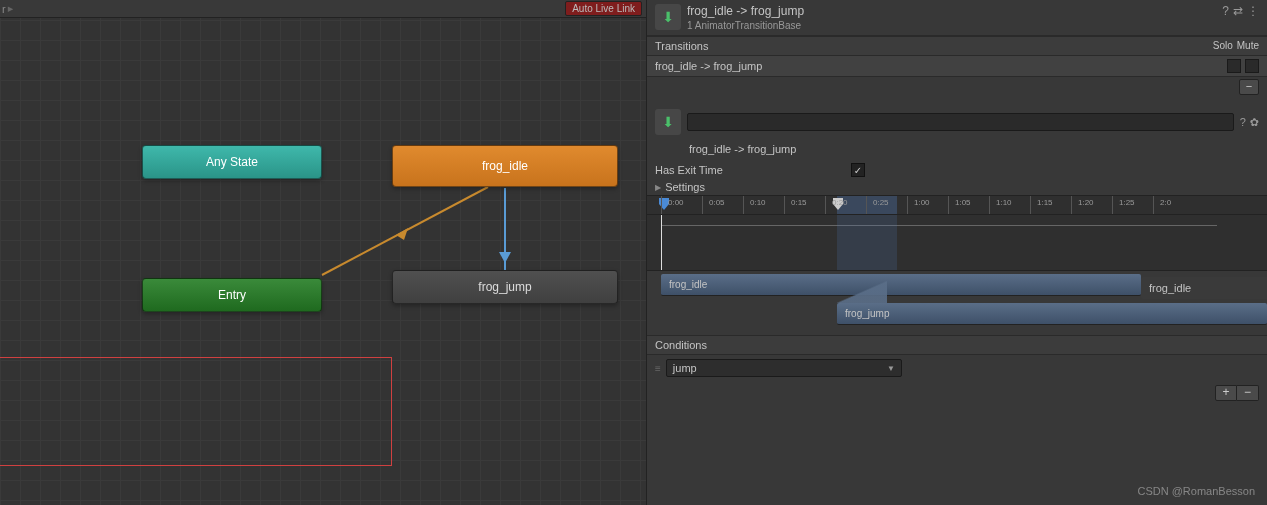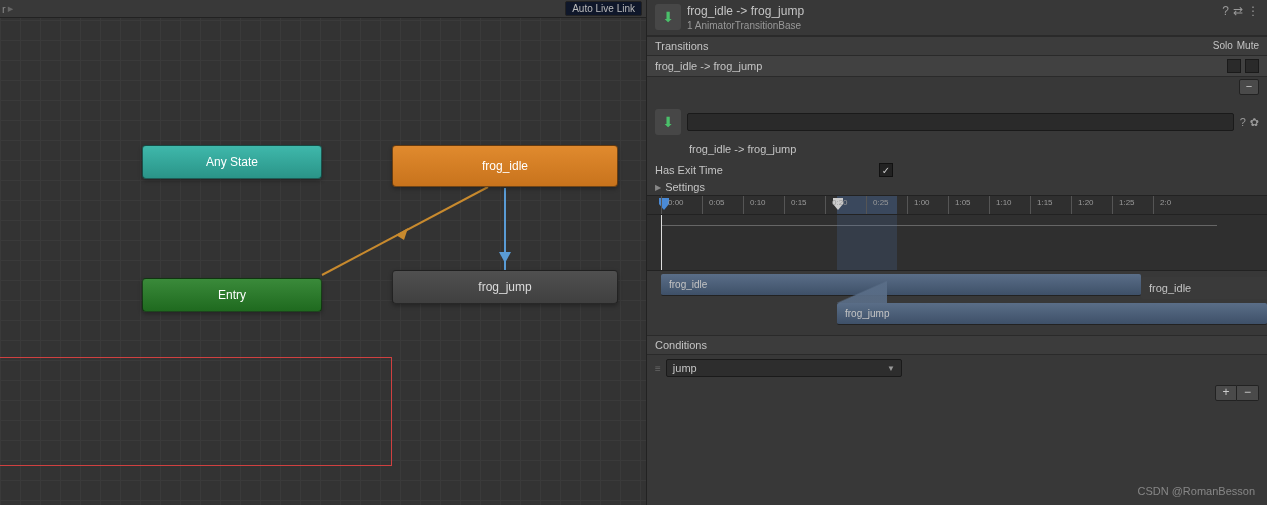--- a/index.html
+++ b/index.html
@@ -1,20 +1,20 @@
 <!DOCTYPE html>
 <html><head>
 <meta charset="utf-8">
 <style>
 * { margin: 0; padding: 0; box-sizing: border-box; font-family: Arial, sans-serif; }
 body { background: #383838; color: #c4c4c4; font-size: 11px; width: 1267px; height: 505px; overflow: hidden; position: relative; }
 .main-container { display: flex; width: 100%; height: 100%; }
 .graph-panel { width: 740px; height: 100%; background: #333333; position: relative; background-image: linear-gradient(#3a3a3a 1px, transparent 1px), linear-gradient(90deg, #3a3a3a 1px, transparent 1px); background-size: 20px 20px; }
 .toolbar-top { position: absolute; top: 0; left: 0; right: 0; height: 18px; background: #393939; border-bottom: 1px solid #222; display: flex; align-items: center; }
-.auto-live-link { position: absolute; right: 4px; top: 1px; background: #0f172a; border: 1px solid #222; padding: 1px 6px; font-size: 10px; color: #bbb; border-radius: 2px; }
+.auto-live-link { position: absolute; right: 4px; top: 1px; background: #7f1d1d; border: 1px solid #222; padding: 1px 6px; font-size: 10px; color: #bbb; border-radius: 2px; }
 .breadcrumb-icon { color: #888; margin-left: 2px; }
 .node { position: absolute; width: 180px; height: 34px; border-radius: 4px; display: flex; align-items: center; justify-content: center; font-size: 12px; border: 1px solid rgba(0,0,0,0.5); box-shadow: 0 2px 4px rgba(0,0,0,0.3); }
 .node-anystate { background: linear-gradient(#3fb8ab, #2a9488); color: #fff; top: 145px; left: 142px; }
 .node-entry { background: linear-gradient(#3a8a3a, #1f6a1f); color: #fff; top: 258px; left: 142px; margin-top: 20px; }
 .node-exit { background: linear-gradient(#b83a3a, #8a2020); color: #fff; top: 430px; left: 142px; }
 .node-idle { background: linear-gradient(#e08a2e, #c8731c); color: #fff; top: 145px; left: 392px; width: 226px; height: 42px; }
 .node-jump { background: linear-gradient(#505050, #404040); color: #ddd; top: 270px; left: 392px; width: 226px; }
 svg.graph-lines { position: absolute; top: 0; left: 0; width: 100%; height: 100%; pointer-events: none; }
 .inspector-panel { flex: 1; background: #383838; border-left: 1px solid #222; display: flex; flex-direction: column; }
 .insp-header { display: flex; padding: 4px 8px; align-items: flex-start; border-bottom: 1px solid #2a2a2a; }
@@ -28,21 +28,21 @@
 .transition-row { background: #414141; padding: 3px 8px; display: flex; align-items: center; border-bottom: 1px solid #2a2a2a; }
 .transition-label { flex: 1; color: #c4c4c4; }
 .checkbox { width: 14px; height: 14px; background: #2a2a2a; border: 1px solid #1a1a1a; margin-left: 4px; }
 .minus-btn { margin-left: auto; width: 20px; height: 16px; background: #4a4a4a; border: 1px solid #222; text-align: center; line-height: 12px; color: #ccc; border-radius: 2px; }
 .right-align-row { padding: 2px 8px; display: flex; }
 .name-field-row { display: flex; padding: 6px 8px; align-items: center; gap: 6px; }
 .name-field-row .insp-header-icon { margin-right: 0; }
 .name-field { flex: 1; height: 18px; background: #2a2a2a; border: 1px solid #1a1a1a; border-radius: 2px; }
 .gear-help { display: flex; gap: 4px; color: #999; }
 .prop-row { display: flex; padding: 2px 8px; align-items: center; }
-.prop-label { width: 224px; font-size: 11px; }
+.prop-label { width: 196px; font-size: 11px; }
 .prop-checkbox { width: 14px; height: 14px; background: #222; border: 1px solid #111; display: flex; align-items: center; justify-content: center; font-size: 10px; color: #ccc; }
 .foldout { display: flex; align-items: center; padding: 2px 8px; font-size: 11px; }
 .foldout-arrow { margin-right: 4px; color: #888; font-size: 8px; }
 .timeline { height: 20px; background: #2f2f2f; position: relative; border-top: 1px solid #222; border-bottom: 1px solid #222; }
 .timeline-tick { position: absolute; top: 0; height: 100%; border-left: 1px solid #555; font-size: 8px; color: #999; padding-left: 6px; padding-top: 2px; }
 .timeline-exit-marker { position: absolute; top: 0; height: 100%; width: 10px; }
 .timeline-region { position: absolute; top: 0; height: 100%; background: rgba(80,120,180,0.35); }
 .preview-area { height: 56px; background: #2f2f2f; position: relative; border-bottom: 1px solid #222; }
 .preview-line { position: absolute; top: 10px; left: 14px; right: 50px; height: 1px; background: #666; }
 .preview-playhead { position: absolute; left: 14px; top: 0; width: 1px; height: 100%; background: #ddd; }

